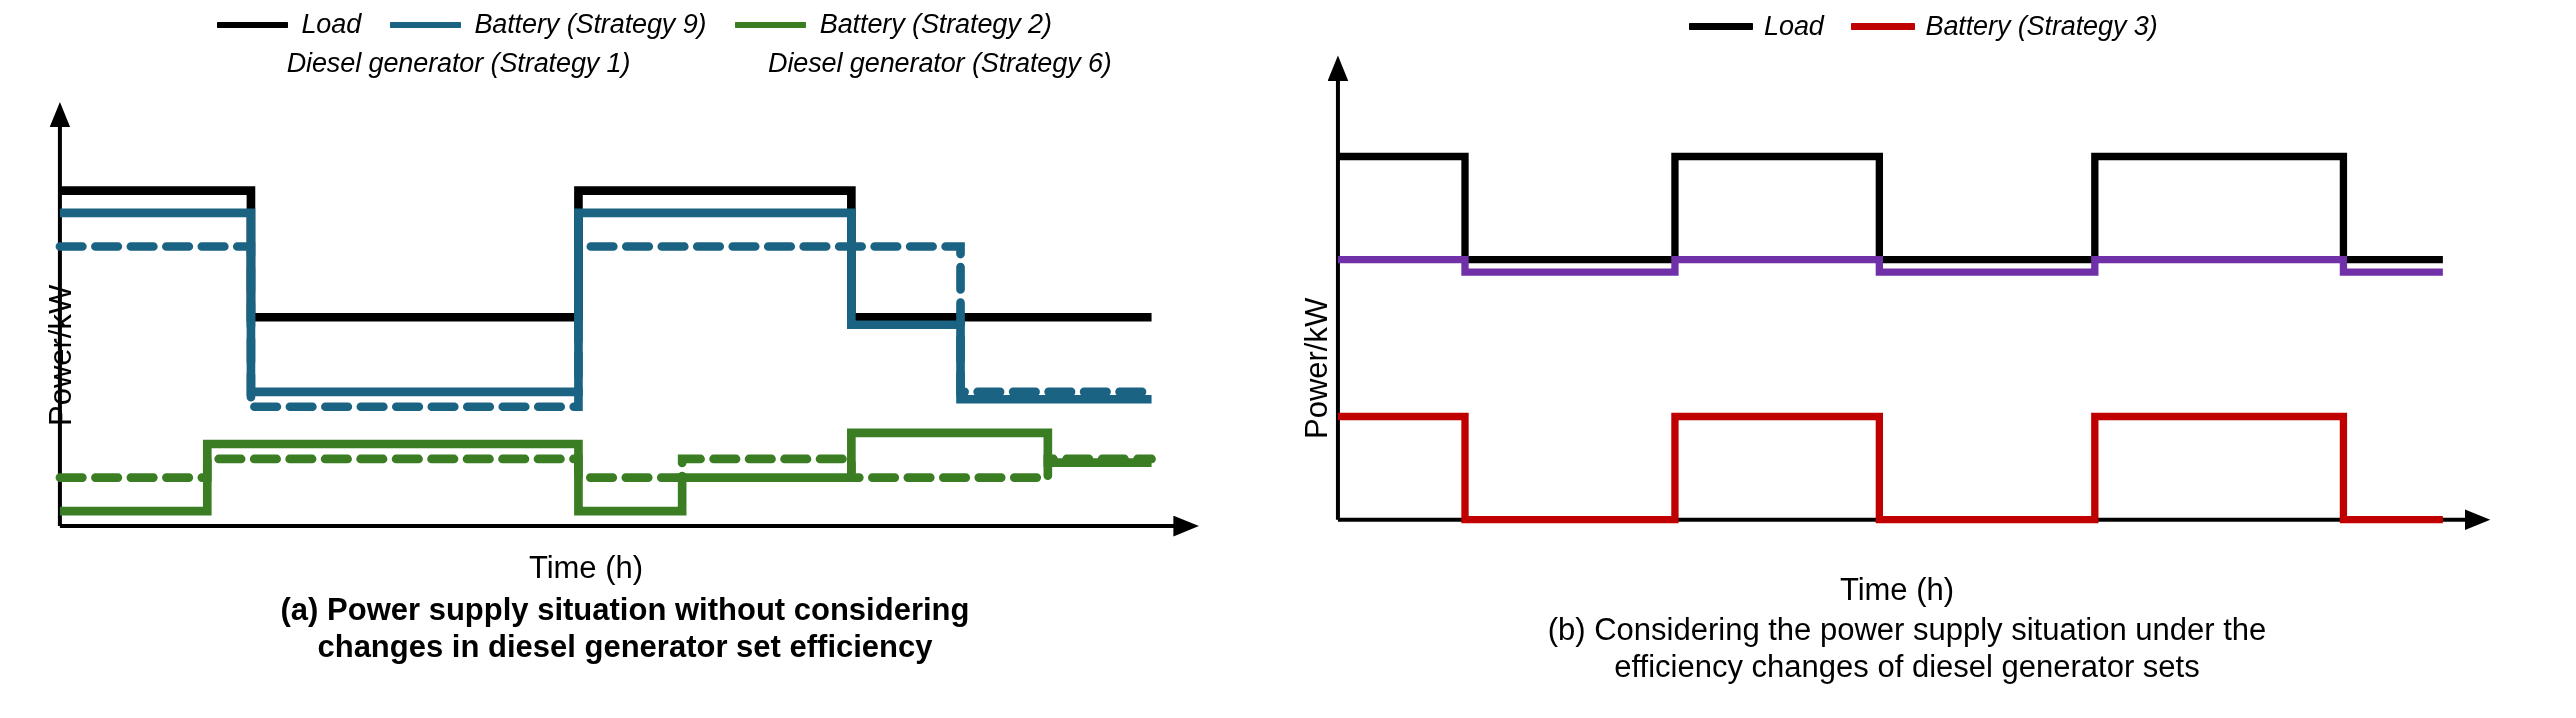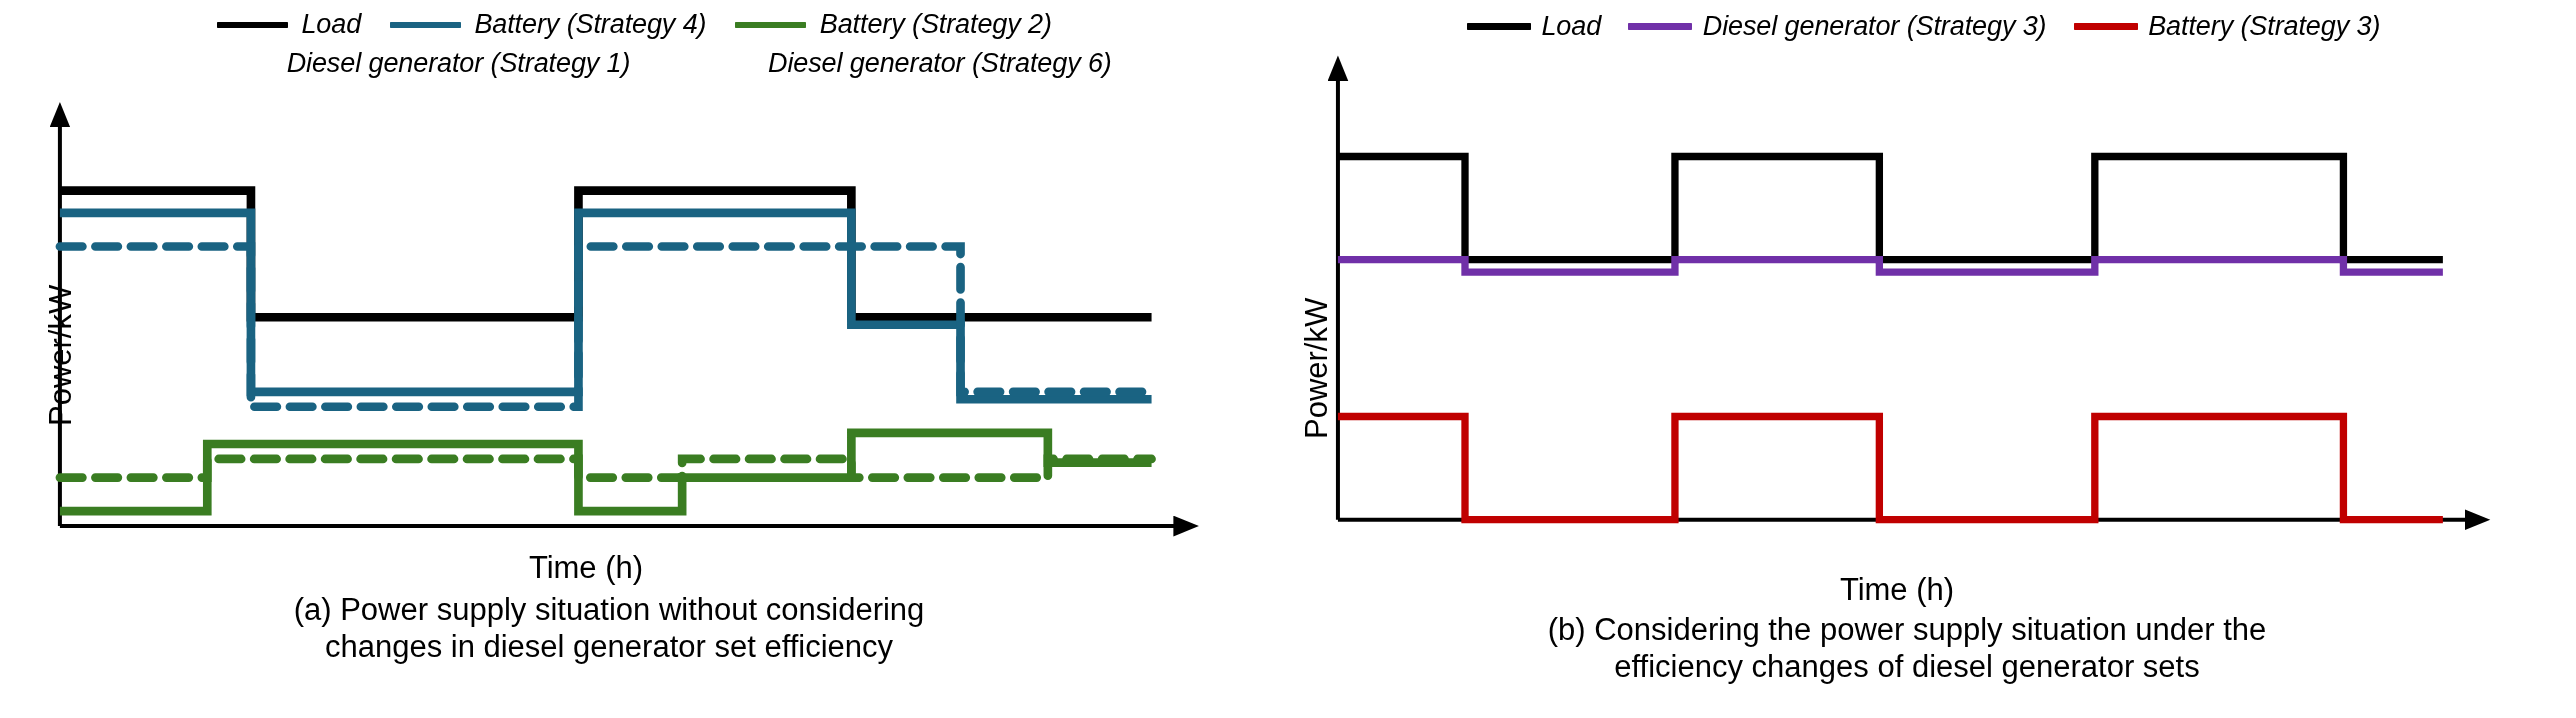--- a/index.html
+++ b/index.html
@@ -112,39 +112,39 @@
   .xlabel-b { left: 0; top: 572px; width: 1198px; }
 
   
   .caption {
     position: absolute;
     text-align: center;
     font-size: 31px;
     line-height: 1.18;
     white-space: pre-line;
   }
-  .caption-a { left: 0;  top: 592px; width: 1218px; }
+  .caption-a { left: 16px;  top: 592px; width: 1218px; font-weight: bold; }
   .caption-b { left: 0;  top: 612px; width: 1218px; }
 </style>
 </head>
 <body>
 
 <div class="figure-wrap">
 
   <div class="panel panel-a">
 
     <div class="legend legend-a">
       <div class="legend-row legend-row-1">
         <div class="legend-item">
           <span class="legend-swatch sw-solid" id="a-sw-0" style="background: rgb(0, 0, 0);"></span>
           <span class="legend-label">Load</span>
         </div>
         <div class="legend-item">
           <span class="legend-swatch sw-solid" id="a-sw-1" style="background: rgb(26, 99, 130);"></span>
-          <span class="legend-label">Battery (Strategy 4)</span>
+          <span class="legend-label">Battery (Strategy 9)</span>
         </div>
         <div class="legend-item">
           <span class="legend-swatch sw-solid" id="a-sw-2" style="background: rgb(58, 125, 34);"></span>
           <span class="legend-label">Battery (Strategy 2)</span>
         </div>
       </div>
       <div class="legend-row legend-row-2">
         <div class="legend-item">
           <span class="legend-swatch sw-dashed" id="a-sw-3" style="background: repeating-linear-gradient(to right, rgb(26, 99, 130) 0px, rgb(26, 99, 130) 17.3px, transparent 17.3px, transparent 27px);"></span>
           <span class="legend-label">Diesel generator (Strategy 1)</span>
@@ -186,24 +186,20 @@
 
   <div class="panel panel-b">
 
     <div class="legend legend-b">
       <div class="legend-row legend-row-1">
         <div class="legend-item">
           <span class="legend-swatch sw-solid" id="b-sw-0" style="background: rgb(0, 0, 0);"></span>
           <span class="legend-label">Load</span>
         </div>
         <div class="legend-item">
-          <span class="legend-swatch sw-solid" id="b-sw-1" style="background: rgb(112, 48, 168);"></span>
-          <span class="legend-label">Diesel generator (Strategy 3)</span>
-        </div>
-        <div class="legend-item">
           <span class="legend-swatch sw-solid" id="b-sw-2" style="background: rgb(192, 0, 0);"></span>
           <span class="legend-label">Battery (Strategy 3)</span>
         </div>
       </div>
     </div>
 
     <div class="plot-holder plot-b">
       <svg id="svg-b" width="1278" height="506" viewBox="0 0 1920 760">
           <defs>
             <marker id="svg-b-arrow-x" markerWidth="7" markerHeight="7" refX="0.2" refY="2.6" orient="auto" markerUnits="strokeWidth">

